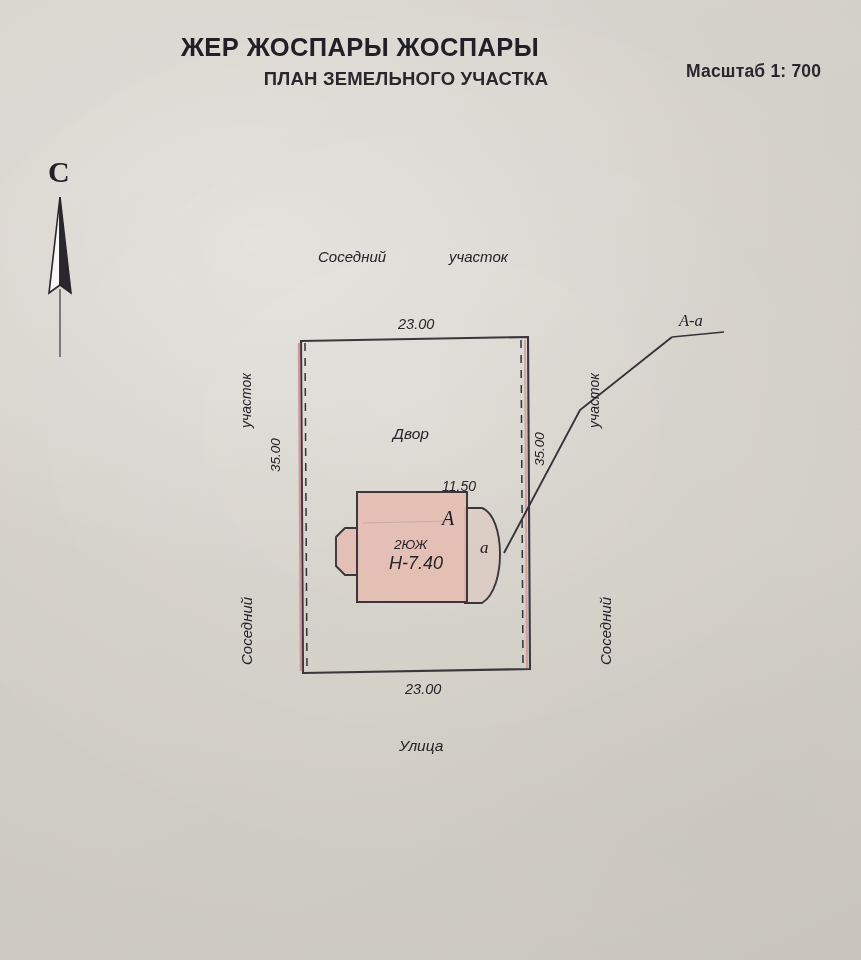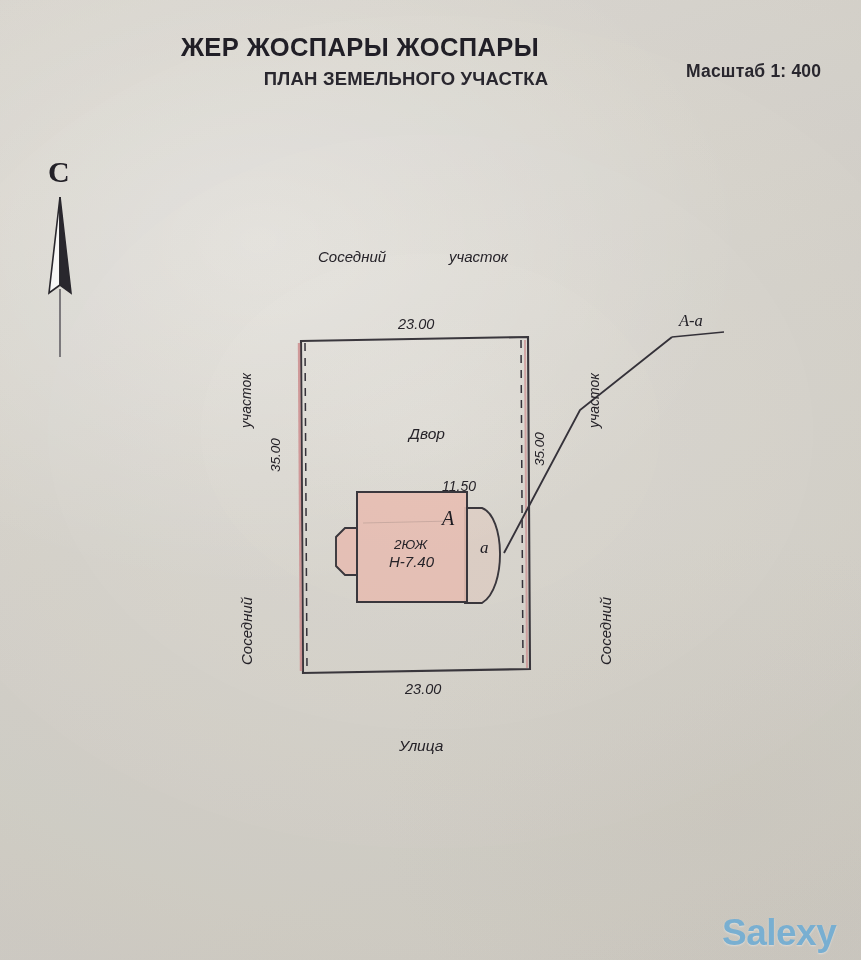--- a/index.html
+++ b/index.html
@@ -119,40 +119,40 @@
     left: 586px; top: 428px; font-size: 14px;
     transform: rotate(-90deg);
     transform-origin: left top;
   }
   #lbl-right-sosedniy {
     left: 597px; top: 665px; font-size: 15px;
     transform: rotate(-90deg);
     transform-origin: left top;
   }
 
-  #lbl-dvor   { left: 393px; top: 425px; font-size: 15.5px; margin-left: 16px; }
+  #lbl-dvor   { left: 393px; top: 425px; font-size: 15.5px; }
   #lbl-street { left: 399px; top: 737px; font-size: 15.5px; }
 
   #lbl-bldg-dim { left: 394px; top: 478px; font-size: 14px; margin-left: 48px; }
   #lbl-bldg-A {
     left: 442px; top: 507px;
     font-size: 20px;
     font-family: "Liberation Serif", serif;
     font-style: italic;
     color: #1d1b21;
   }
   #lbl-bldg-a {
     left: 480px; top: 538px;
     font-size: 17px;
     font-family: "Liberation Serif", serif;
     font-style: italic;
     color: #1d1b21;
   }
   #lbl-bldg-type   { left: 394px; top: 537px; font-size: 13.5px; text-align: center; }
-  #lbl-bldg-height { left: 389px; top: 553px; font-size: 15px; }
+  #lbl-bldg-height { left: 389px; top: 553px; font-size: 18px; }
 
   #lbl-section {
     left: 679px; top: 311px;
     font-size: 16.5px;
     font-family: Liberation Serif, serif;
     font-style: italic;
     color: #242229;
   }
 
   
@@ -178,21 +178,21 @@
     opacity: 0.75;
   }
 </style>
 </head>
 <body>
 
 <div id="sheet">
 
   <div id="title-kk">ЖЕР ЖОСПАРЫ ЖОСПАРЫ</div>
   <div id="title-ru">ПЛАН ЗЕМЕЛЬНОГО УЧАСТКА</div>
-  <div id="scale-label">Масштаб 1: 400</div>
+  <div id="scale-label">Масштаб 1: 700</div>
 
   <div id="north-group">
     <div id="north-letter">С</div>
     <svg id="north-arrow-svg" width="60" height="160" viewBox="0 0 60 160">
 
       <polygon points="22,0 22,88 11,96" fill="#ffffff" stroke="#2a282e" stroke-width="1.6"></polygon>
 
       <polygon points="22,0 22,88 33,96" fill="#2a282e" stroke="#2a282e" stroke-width="1.6"></polygon>
 
       <line x1="22" y1="92" x2="22" y2="160" stroke="#4a4750" stroke-width="1.3"></line>
@@ -239,16 +239,15 @@
   <div class="lbl" id="lbl-street">Улица</div>
 
   <div class="lbl" id="lbl-bldg-dim">11.50</div>
   <div class="lbl" id="lbl-bldg-A">А</div>
   <div class="lbl" id="lbl-bldg-a">а</div>
   <div class="lbl" id="lbl-bldg-type">2ЮЖ</div>
   <div class="lbl" id="lbl-bldg-height">Н-7.40</div>
 
   <div class="lbl" id="lbl-section">А-а</div>
 
-  <div id="watermark">Salexy</div>
 
   <div id="grain"></div>
 </div>
 
 </body></html>

